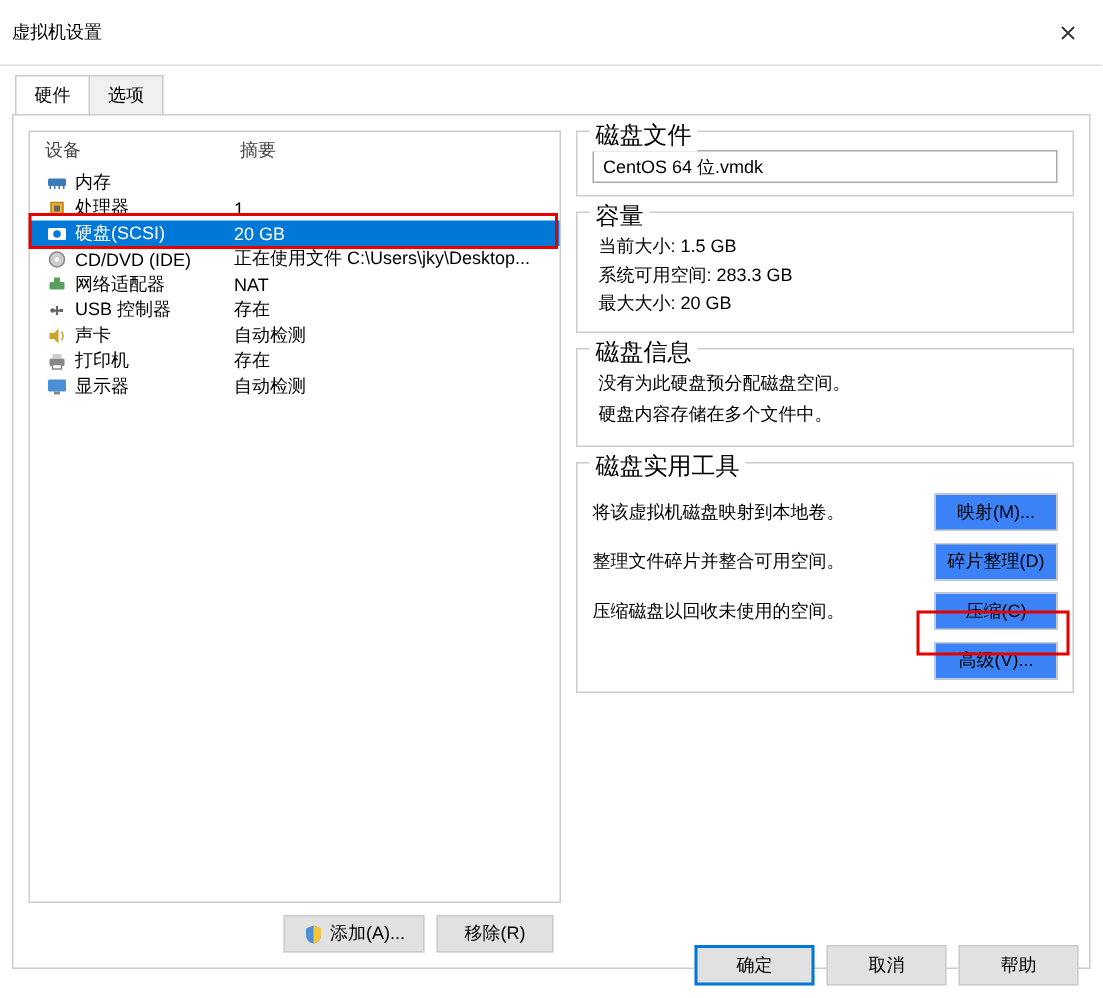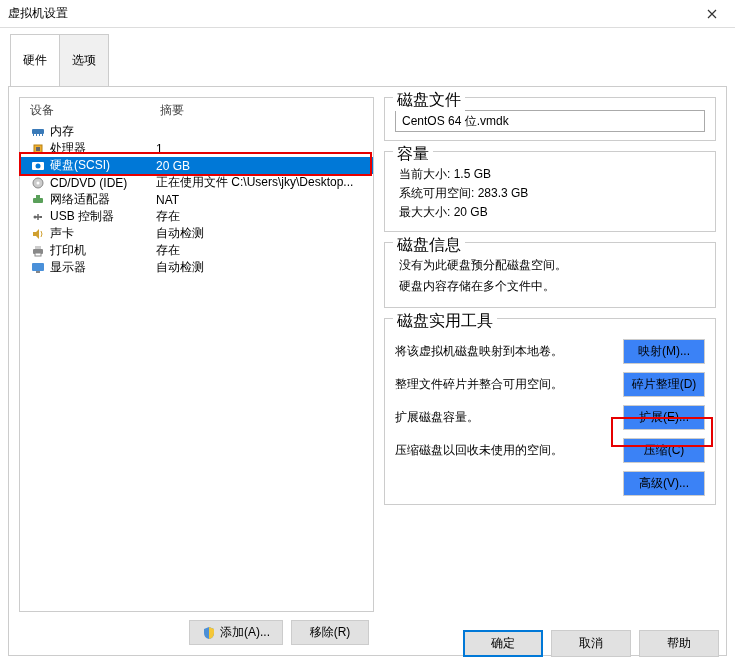--- a/index.html
+++ b/index.html
@@ -1,22 +1,22 @@
 <!DOCTYPE html>
 <html><head>
 <meta charset="utf-8">
 <style>
 * { box-sizing: border-box; margin: 0; padding: 0; font-family: "Microsoft YaHei", sans-serif; font-size: 12px; }
 body { background: #fff; width: 735px; height: 665px; position: relative; }
-.titlebar { height: 28px; border-bottom: 1px solid #ddd; display: flex; align-items: center; padding: 0 8px; justify-content: space-between; }
+.titlebar { height: 44px; border-bottom: 1px solid #ddd; display: flex; align-items: center; padding: 0 8px; justify-content: space-between; }
 .title { font-size: 12px; }
 .close-btn { width: 30px; height: 20px; display: flex; align-items: center; justify-content: center; cursor: pointer; }
 .close-btn svg { width: 10px; height: 10px; }
 .tabs { display: flex; margin: 6px 0 0 10px; }
-.tab { padding: 17px 12px; border: 1px solid #ccc; border-bottom: none; margin-right: -1px; background: #fff; position: relative; cursor: pointer; }
+.tab { padding: 4px 12px; border: 1px solid #ccc; border-bottom: none; margin-right: -1px; background: #fff; position: relative; cursor: pointer; }
 .tab.active { background: #fff; z-index: 2; }
 .tab.inactive { background: #f0f0f0; }
 .panel { border: 1px solid #ccc; margin: 0 8px 8px 8px; height: 570px; display: flex; padding: 10px; gap: 10px; }
 .left { width: 355px; display: flex; flex-direction: column; position: relative; }
 .dev-list { border: 1px solid #ccc; flex: 1; margin-bottom: 8px; }
 .dev-header { display: flex; padding: 4px 0 4px 10px; font-size: 12px; color: #444; }
 .dev-header .col1 { width: 130px; }
 .dev-header .col2 { flex: 1; }
 .dev-row { display: flex; align-items: center; height: 17px; padding-left: 10px; }
 .dev-row.selected { background: #0078d7; color: #fff; }
@@ -225,24 +225,20 @@
       <div id="util-rows">
           <div class="util-row">
             <span class="desc">将该虚拟机磁盘映射到本地卷。</span>
             <button class="util-btn">映射(M)...</button>
           </div>
           <div class="util-row">
             <span class="desc">整理文件碎片并整合可用空间。</span>
             <button class="util-btn">碎片整理(D)</button>
           </div>
           <div class="util-row">
-            <span class="desc">扩展磁盘容量。</span>
-            <button class="util-btn">扩展(E)...</button>
-          </div>
-          <div class="util-row">
             <span class="desc">压缩磁盘以回收未使用的空间。</span>
             <button class="util-btn">压缩(C)</button>
           </div>
         </div>
       <div id="red2"></div>
       <div class="adv-row">
         <button class="util-btn">高级(V)...</button>
       </div>
     </div>
   </div>

